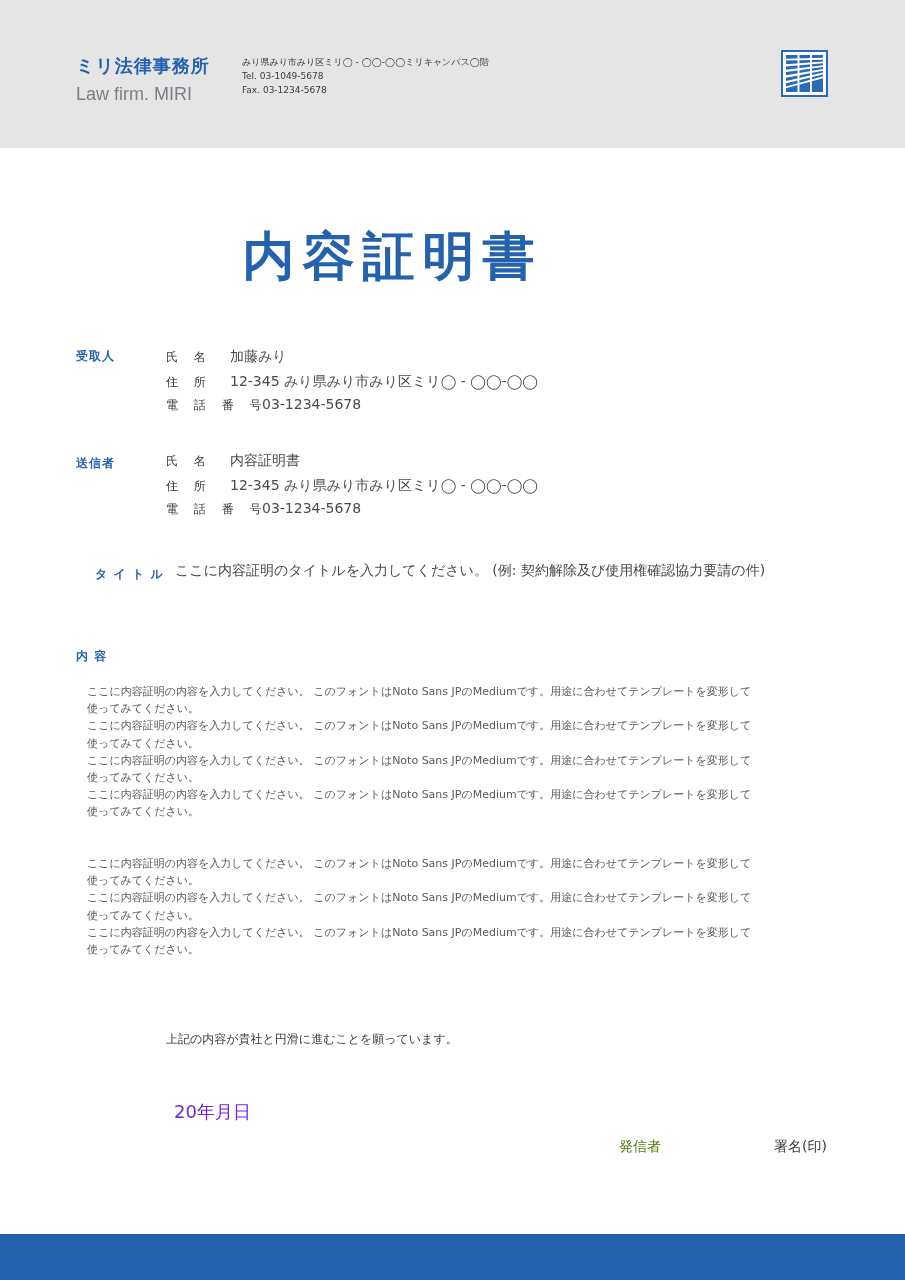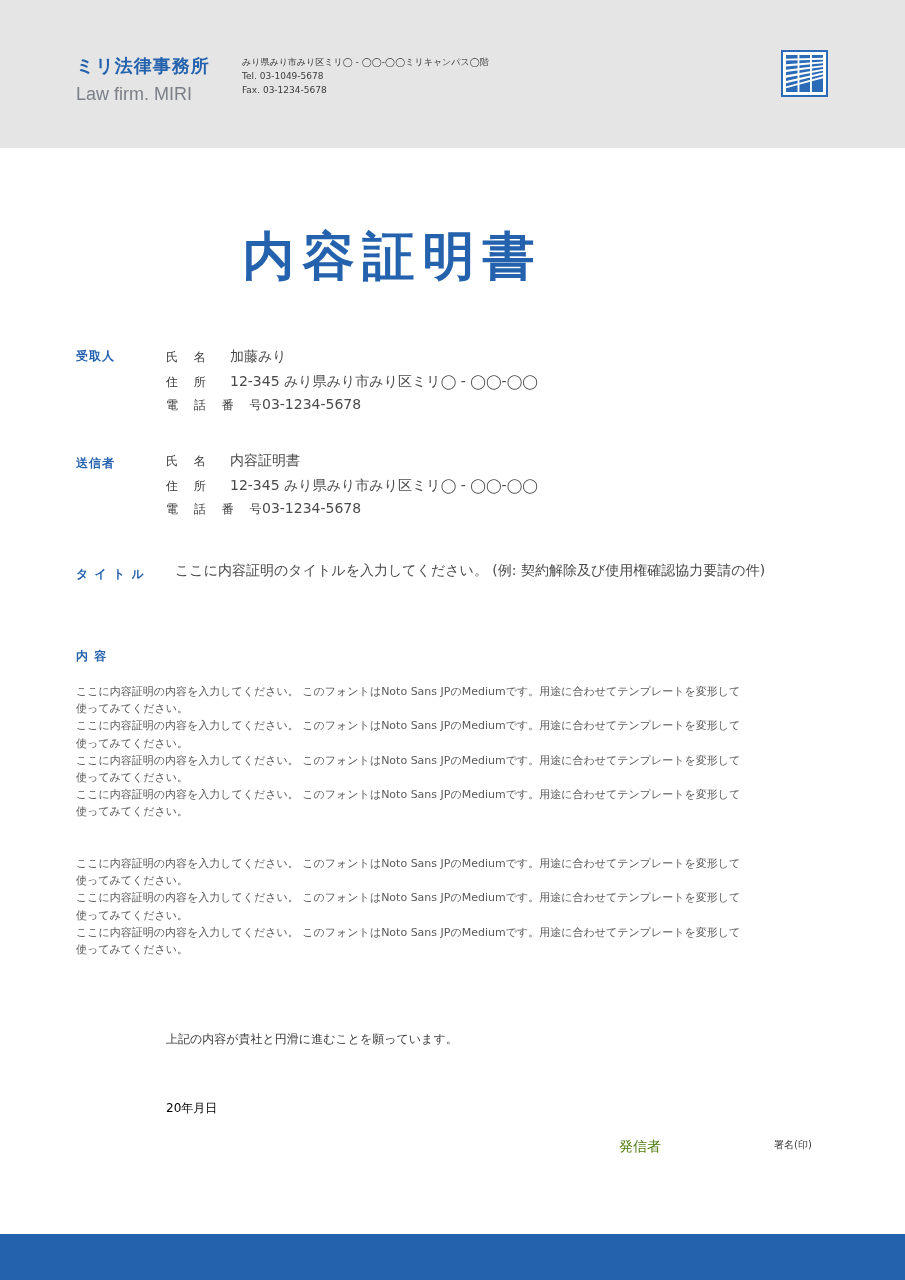--- a/index.html
+++ b/index.html
@@ -48,37 +48,37 @@
 
     .title-text {
       position: absolute; left: 166px; top: 562px;
       font-size: 14px; color: #4a4a4a; white-space: nowrap; margin-left: 9px;
     }
 
     .body-block {
       position: absolute; left: 76px; width: 740px;
       font-size: 11px; line-height: 17.2px; color: #5a5a5a;
     }
-    .body-block div { white-space: nowrap; }
+    .body-block div { white-space: nowrap; margin-left: 11px; }
 
     .closing {
       position: absolute; left: 166px; top: 1031px;
       font-size: 12px; color: #3a3a3a;
     }
     .date {
-      position: absolute; left: 166px; top: 1100px;
-      font-size: 12px; color: #000000;
+      position: absolute; left: 174px; top: 1100px;
+      font-size: 18px; color: #6d28d9;
     }
     .sender-label {
       position: absolute; left: 619px; top: 1138px;
       font-size: 14px; color: #4d7c0f;
     }
     .sign-label {
       position: absolute; left: 774px; top: 1138px;
-      font-size: 10px; color: #3a3a3a;
+      font-size: 14px; color: #3a3a3a;
     }
 
     .footer {
       position: absolute; left: 0; top: 1234px; width: 905px; height: 46px;
       background: #2462ae;
     }
   </style>
 </head>
 <body>
 
@@ -128,21 +128,21 @@
 </div>
 <div class="field-row" style="top:477px;">
   <span class="field-key">住 所</span>
   <span class="field-val" style="left:64px;">12-345 みり県みり市みり区ミリ◯ - ◯◯-◯◯</span>
 </div>
 <div class="field-row" style="top:500px;">
   <span class="field-key">電 話 番 号</span>
   <span class="field-val" style="left:96px;">03-1234-5678</span>
 </div>
 
-<div class="section-label" style="top:566px;">タ イ ト ル</div>
+<div class="section-label" style="top:566px;margin-left:19px;">タ イ ト ル</div>
 <div class="title-text">ここに内容証明のタイトルを入力してください。 (例: 契約解除及び使用権確認協力要請の件)</div>
 
 <div class="section-label" style="top:648px;">内 容</div>
 
 <div class="body-block" style="top:683px;">
   <div>ここに内容証明の内容を入力してください。 このフォントはNoto Sans JPのMediumです。用途に合わせてテンプレートを変形して</div>
   <div>使ってみてください。</div>
   <div>ここに内容証明の内容を入力してください。 このフォントはNoto Sans JPのMediumです。用途に合わせてテンプレートを変形して</div>
   <div>使ってみてください。</div>
   <div>ここに内容証明の内容を入力してください。 このフォントはNoto Sans JPのMediumです。用途に合わせてテンプレートを変形して</div>

